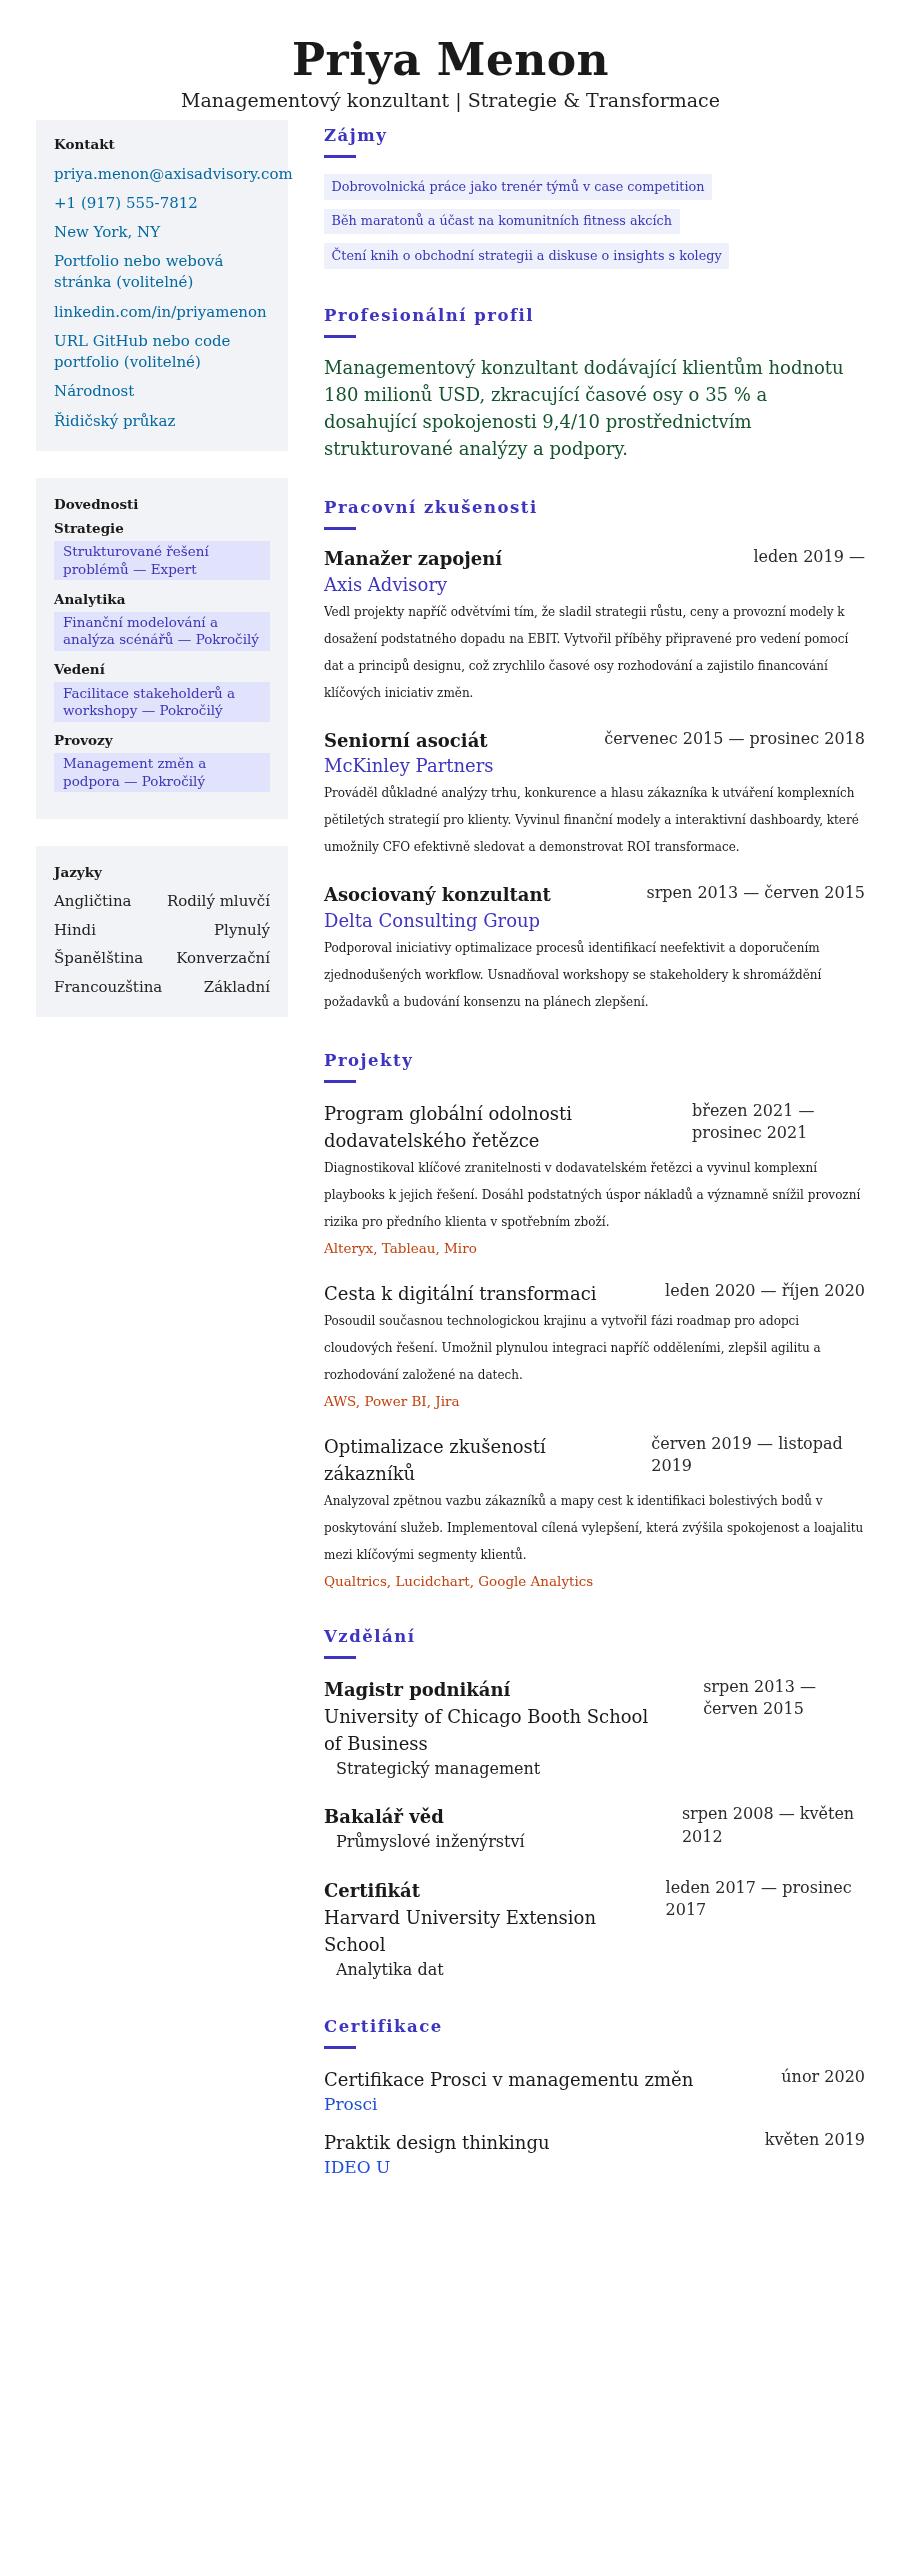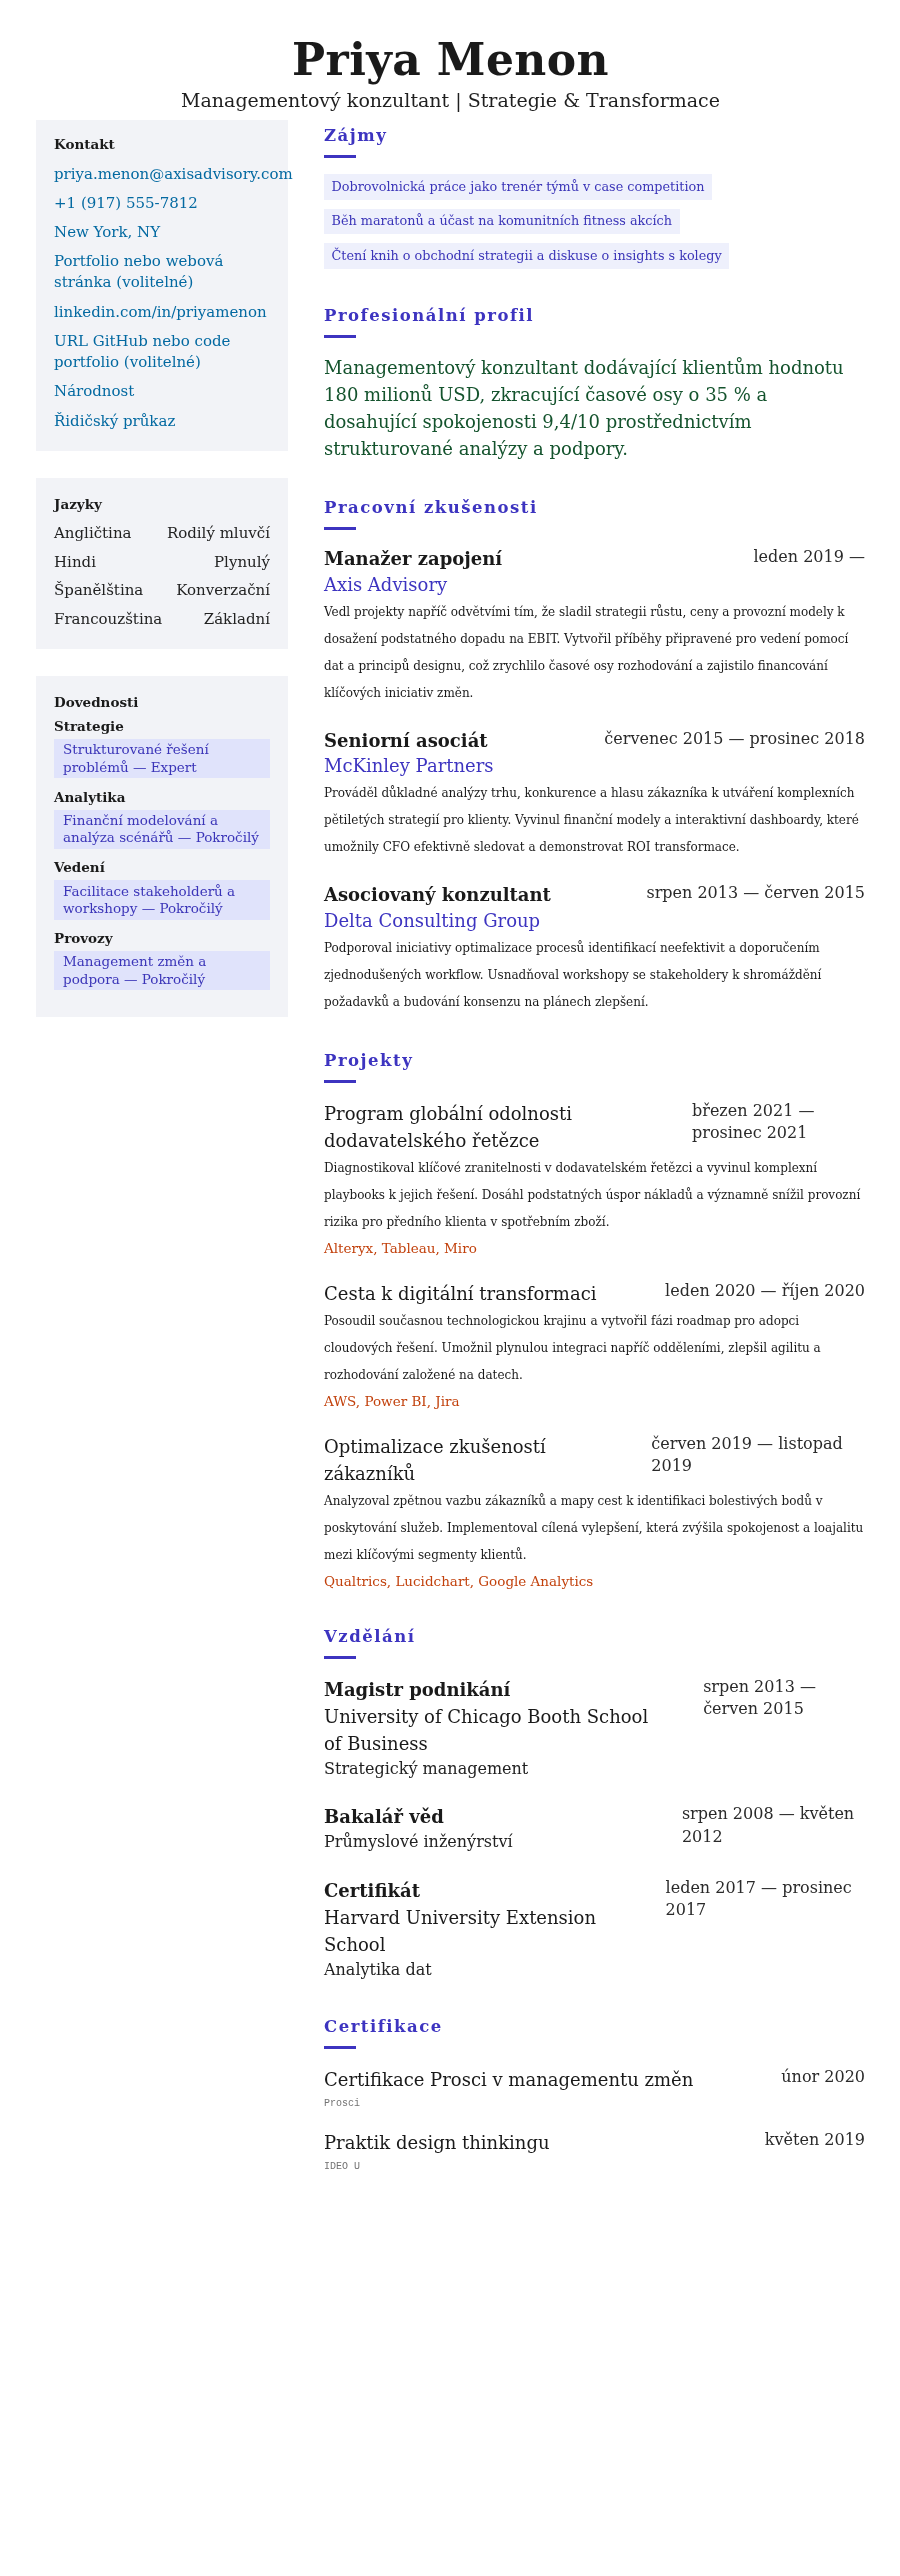--- a/index.html
+++ b/index.html
@@ -44,25 +44,25 @@
   .job-desc { font-size: 12px; line-height: 27px; margin-top: 1.5px; }
 
   .project { margin-bottom: 21px; }
   .project-title { font-size: 18px; line-height: 27px; }
   .project-tools { font-size: 13.5px; line-height: 19.5px; color: #c2410c; margin-top: 3px; }
 
   .edu { margin-bottom: 22.5px; }
   .edu-left { width: 360px; }
   .edu-degree { font-size: 18px; font-weight: bold; line-height: 27px; }
   .edu-school { font-size: 18px; line-height: 27px; }
-  .edu-field { font-size: 16px; line-height: 24px; color: #222; }
+  .edu-field { font-size: 16px; line-height: 24px; color: #222; margin-left: 12px; }
 
   .cert { margin-bottom: 13.5px; }
   .cert-title { font-size: 18px; line-height: 27px; }
-  .cert-issuer { font-size: 10px; line-height: 22.5px; color: #737373; font-family: Liberation Mono, monospace; }
+  .cert-issuer { font-size: 17px; line-height: 22.5px; color: #1d4ed8; }
 </style>
 </head>
 <body>
 
 <header class="header">
   <h1 class="name">Priya Menon</h1>
   <div class="subtitle">Managementový konzultant | Strategie &amp; Transformace</div>
 </header>
 
 <div class="layout">
@@ -74,50 +74,50 @@
       <div class="contact-item">+1 (917) 555-7812</div>
       <div class="contact-item">New York, NY</div>
       <div class="contact-item">Portfolio nebo webová stránka (volitelné)</div>
       <div class="contact-item">linkedin.com/in/priyamenon</div>
       <div class="contact-item">URL GitHub nebo code portfolio (volitelné)</div>
       <div class="contact-item">Národnost</div>
       <div class="contact-item" style="margin-bottom:0;">Řidičský průkaz</div>
     </section>
 
     <section class="panel">
-      <div class="panel-title">Jazyky</div>
-      <div class="lang-row">
-        <span>Angličtina</span>
-        <span>Rodilý mluvčí</span>
-      </div>
-      <div class="lang-row">
-        <span>Hindi</span>
-        <span>Plynulý</span>
-      </div>
-      <div class="lang-row">
-        <span>Španělština</span>
-        <span>Konverzační</span>
-      </div>
-      <div class="lang-row" style="margin-bottom:0;">
-        <span>Francouzština</span>
-        <span>Základní</span>
-      </div>
-    </section>
-
-    <section class="panel">
       <div class="panel-title" style="margin-bottom:4.5px;">Dovednosti</div>
       <div class="skill-group-title">Strategie</div>
       <div class="skill-chip">Strukturované řešení problémů — Expert</div>
       <div class="skill-group-title">Analytika</div>
       <div class="skill-chip">Finanční modelování a analýza scénářů — Pokročilý</div>
       <div class="skill-group-title">Vedení</div>
       <div class="skill-chip">Facilitace stakeholderů a workshopy — Pokročilý</div>
       <div class="skill-group-title">Provozy</div>
       <div class="skill-chip" style="margin-bottom:7.5px;">Management změn a podpora — Pokročilý</div>
     </section>
+
+    <section class="panel">
+      <div class="panel-title">Jazyky</div>
+      <div class="lang-row">
+        <span>Angličtina</span>
+        <span>Rodilý mluvčí</span>
+      </div>
+      <div class="lang-row">
+        <span>Hindi</span>
+        <span>Plynulý</span>
+      </div>
+      <div class="lang-row">
+        <span>Španělština</span>
+        <span>Konverzační</span>
+      </div>
+      <div class="lang-row" style="margin-bottom:0;">
+        <span>Francouzština</span>
+        <span>Základní</span>
+      </div>
+    </section>
   </aside>
 
   <main class="main">
 
     <section class="section" style="margin-bottom:22.5px;">
       <h2 class="section-title">Zájmy</h2>
       <div class="section-rule"></div>
       <div class="interests">
         <span class="interest-chip">Dobrovolnická práce jako trenér týmů v case competition</span>
         <span class="interest-chip">Běh maratonů a účast na komunitních fitness akcích</span>

